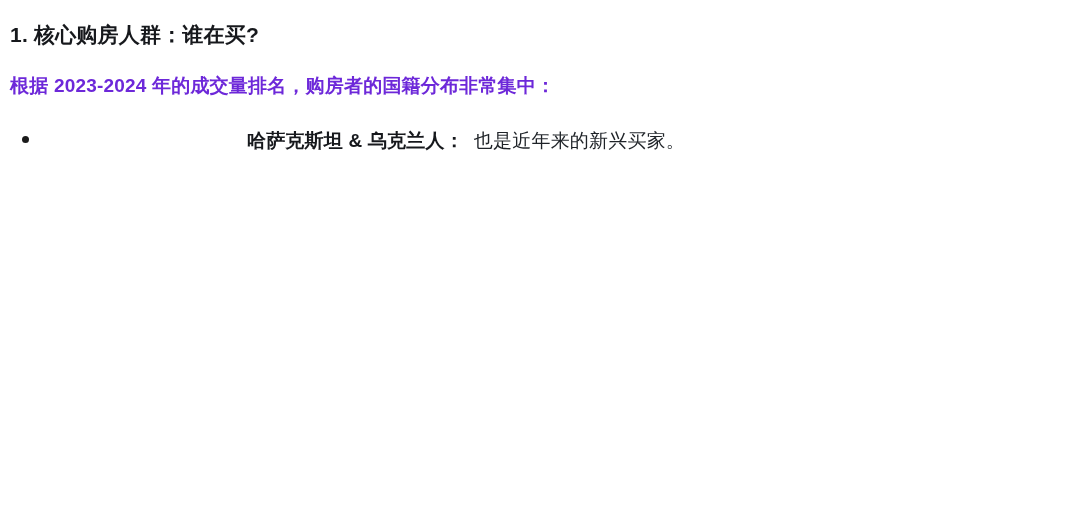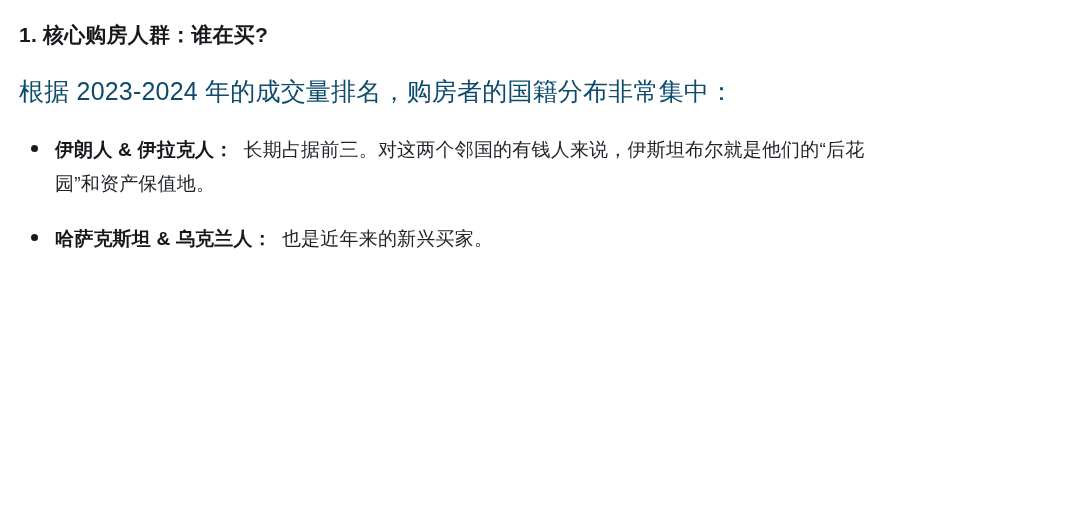--- a/index.html
+++ b/index.html
@@ -11,54 +11,56 @@
     width: 1080px;
     height: 524px;
     font-family: "Liberation Sans", "DejaVu Sans", sans-serif;
     color: #1a1a1a;
     -webkit-font-smoothing: antialiased;
   }
   .page {
     box-sizing: border-box;
     width: 916px;
     height: 524px;
-    padding: 20px 30px 0 19px;
+    padding: 20px 30px 0 10px;
     overflow: hidden;
   }
   .heading {
     font-size: 21px;
     font-weight: bold;
     line-height: 1.4;
     color: #16181c;
     margin: 0 0 22px 0;
     letter-spacing: 0.2px;
   }
   .intro {
-    font-size: 25px;
+    font-size: 19px;
     line-height: 1.6;
-    color: #0c4a6e;
+    color: #6d28d9;
     margin: 0 0 22px 0;
     letter-spacing: 0.2px;
+    font-weight: bold;
   }
   ul.bullets {
     list-style: none;
     margin: 0;
     padding: 0;
   }
   ul.bullets > li {
     position: relative;
     padding-left: 36px;
     margin-bottom: 22px;
     font-size: 19px;
     line-height: 1.75;
     color: #1f2328;
     letter-spacing: 0.2px;
   }
   ul.bullets > li:last-child {
     margin-bottom: 0;
+    text-align: center;
   }
   .bullet-dot {
     position: absolute;
     left: 12px;
     top: 12px;
     width: 7px;
     height: 7px;
     background: #1a1a1a;
     border-radius: 50%;
   }
@@ -79,24 +81,20 @@
 
 <div class="page">
 
   <h2 class="heading">1. 核心购房人群：谁在买?</h2>
 
   <p class="intro">根据 2023-2024 年的成交量排名，购房者的国籍分布非常集中：</p>
 
   <ul class="bullets">
 
 
-    <li>
-      <span class="bullet-dot"></span>
-      <span class="li-term">伊朗人 &amp; 伊拉克人：</span><span class="li-gap"></span><span class="li-text">长期占据前三。对这两个邻国的有钱人来说，伊斯坦布尔就是他们的“后花园”和资产保值地。</span>
-    </li>
 
 
     <li>
       <span class="bullet-dot"></span>
       <span class="li-term">哈萨克斯坦 &amp; 乌克兰人：</span><span class="li-gap"></span><span class="li-text">也是近年来的新兴买家。</span>
     </li>
 
   </ul>
 
 </div>

